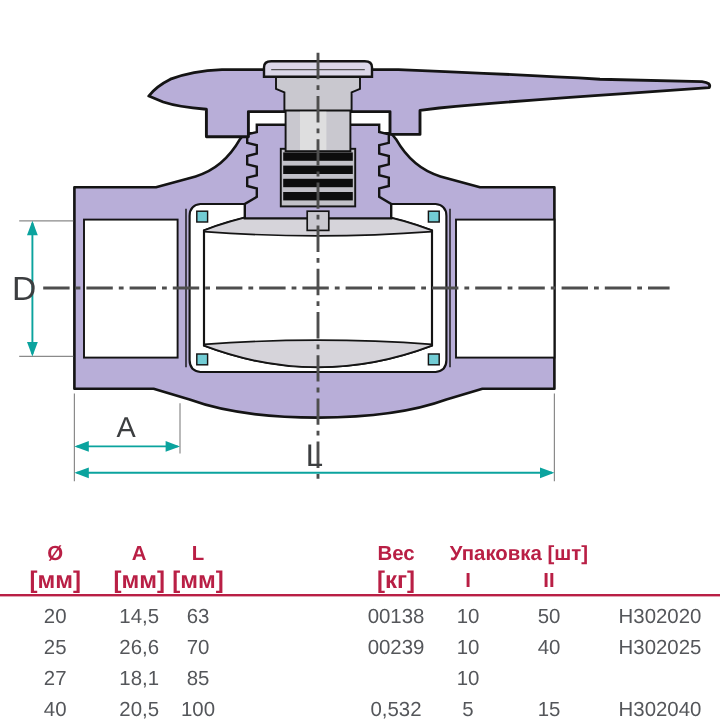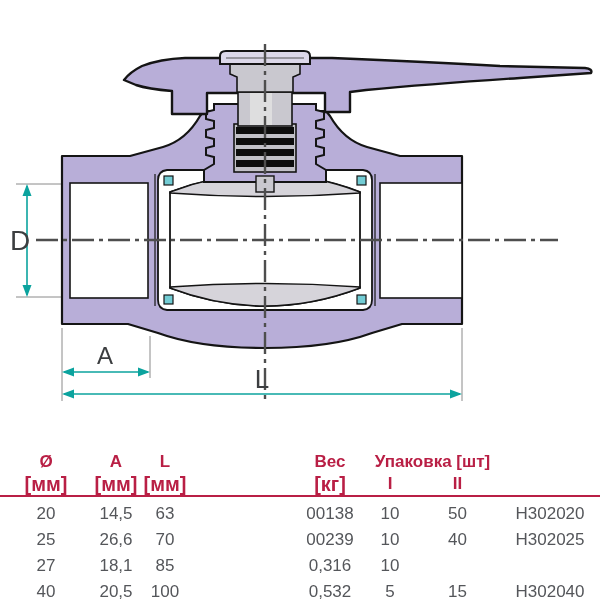--- a/index.html
+++ b/index.html
@@ -166,21 +166,20 @@
         <div class="c" style="grid-column:3">70</div>
         <div class="c" style="grid-column:5">00239</div>
         <div class="c" style="grid-column:6">10</div>
         <div class="c" style="grid-column:7">40</div>
         <div class="c" style="grid-column:8">H302025</div>
       </div>
       <div class="row">
         <div class="c" style="grid-column:1">27</div>
         <div class="c" style="grid-column:2">18,1</div>
         <div class="c" style="grid-column:3">85</div>
-        <div class="c" style="grid-column:5">0,316</div>
         <div class="c" style="grid-column:6">10</div>
       </div>
       <div class="row">
         <div class="c" style="grid-column:1">40</div>
         <div class="c" style="grid-column:2">20,5</div>
         <div class="c" style="grid-column:3">100</div>
         <div class="c" style="grid-column:5">0,532</div>
         <div class="c" style="grid-column:6">5</div>
         <div class="c" style="grid-column:7">15</div>
         <div class="c" style="grid-column:8">H302040</div>

